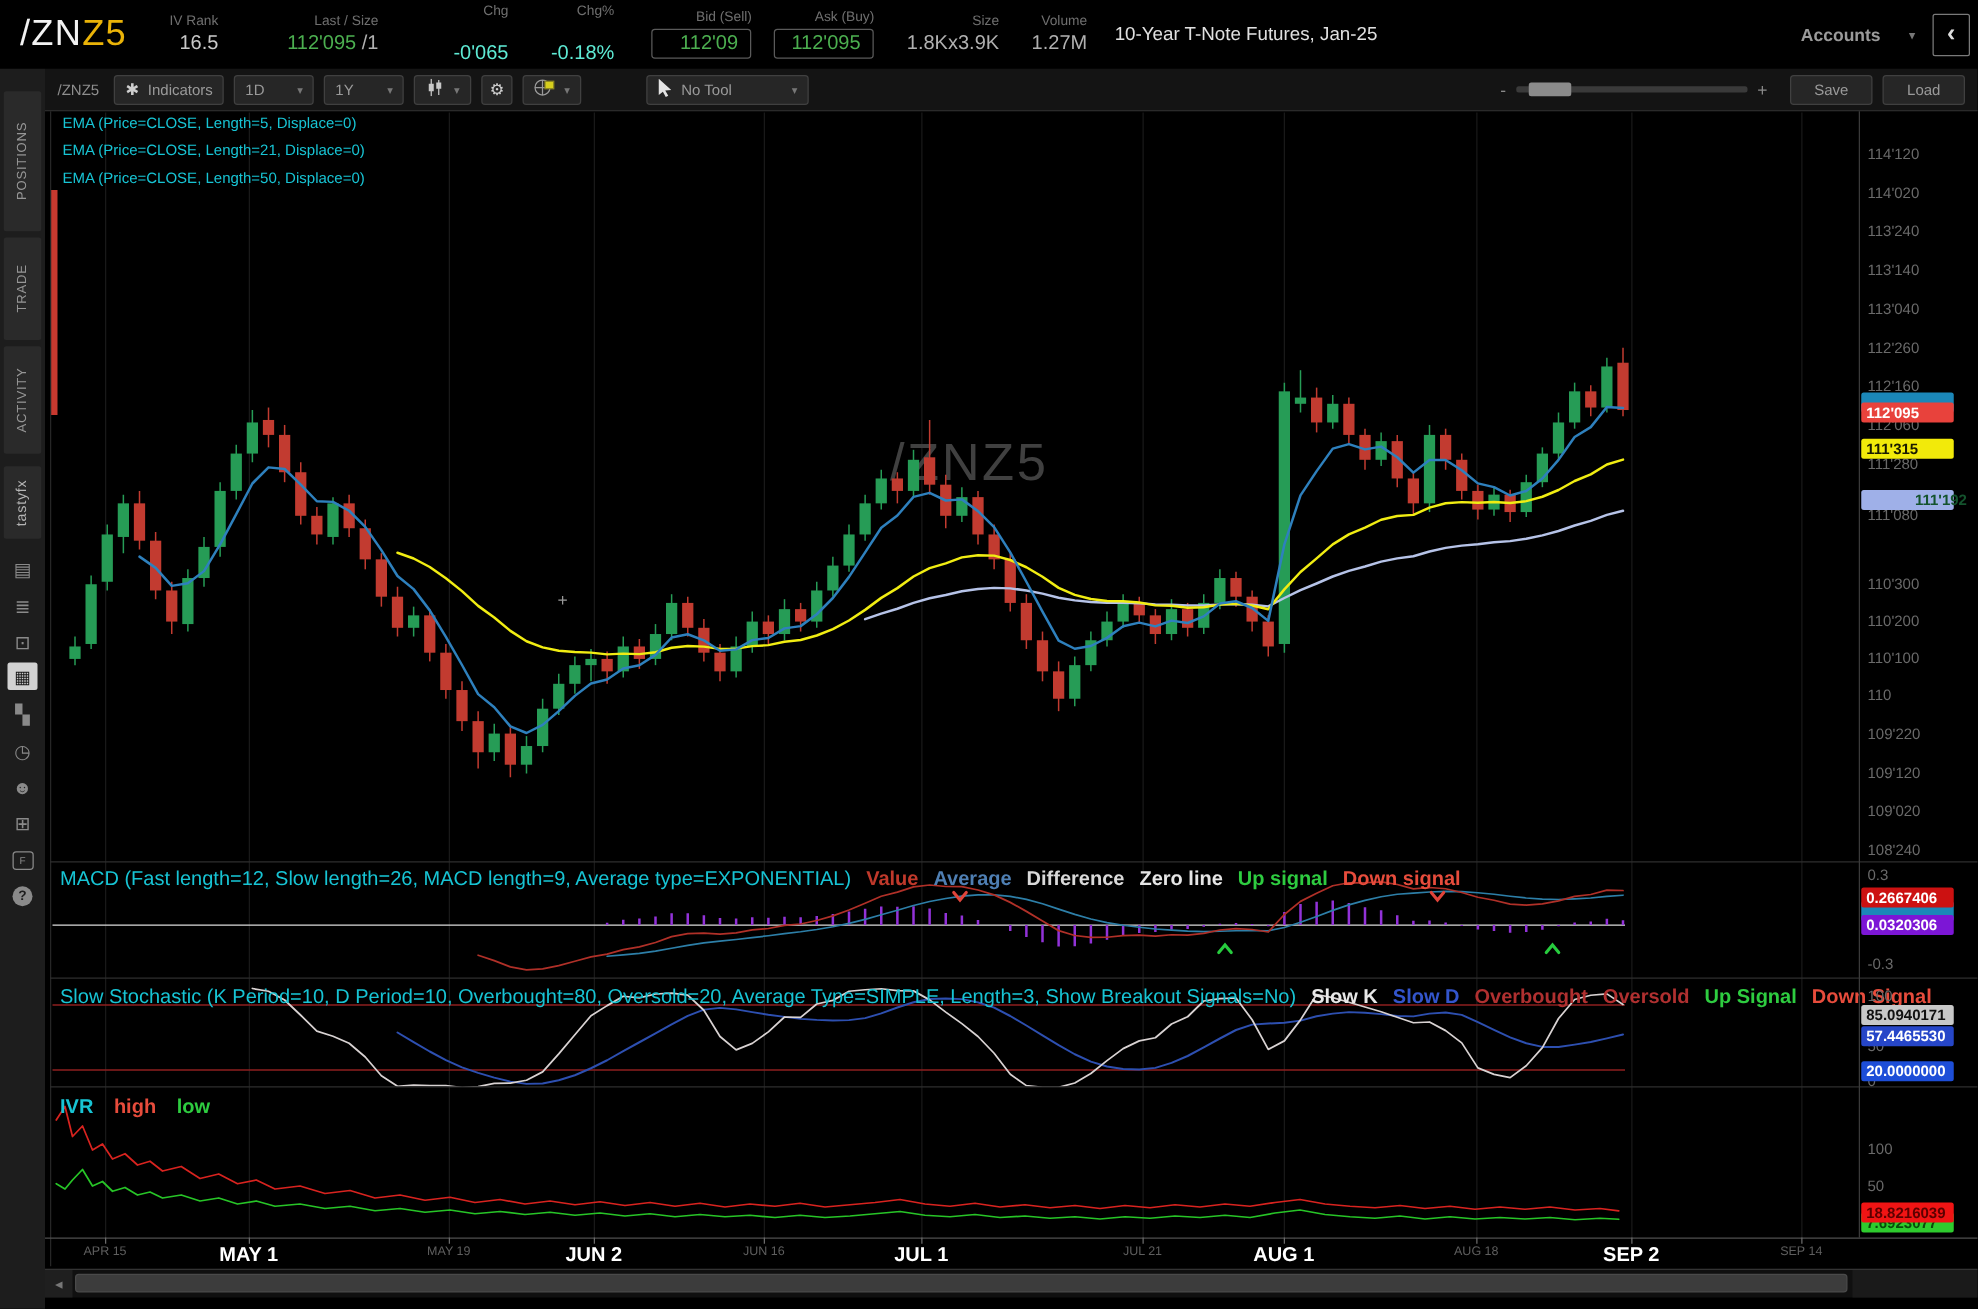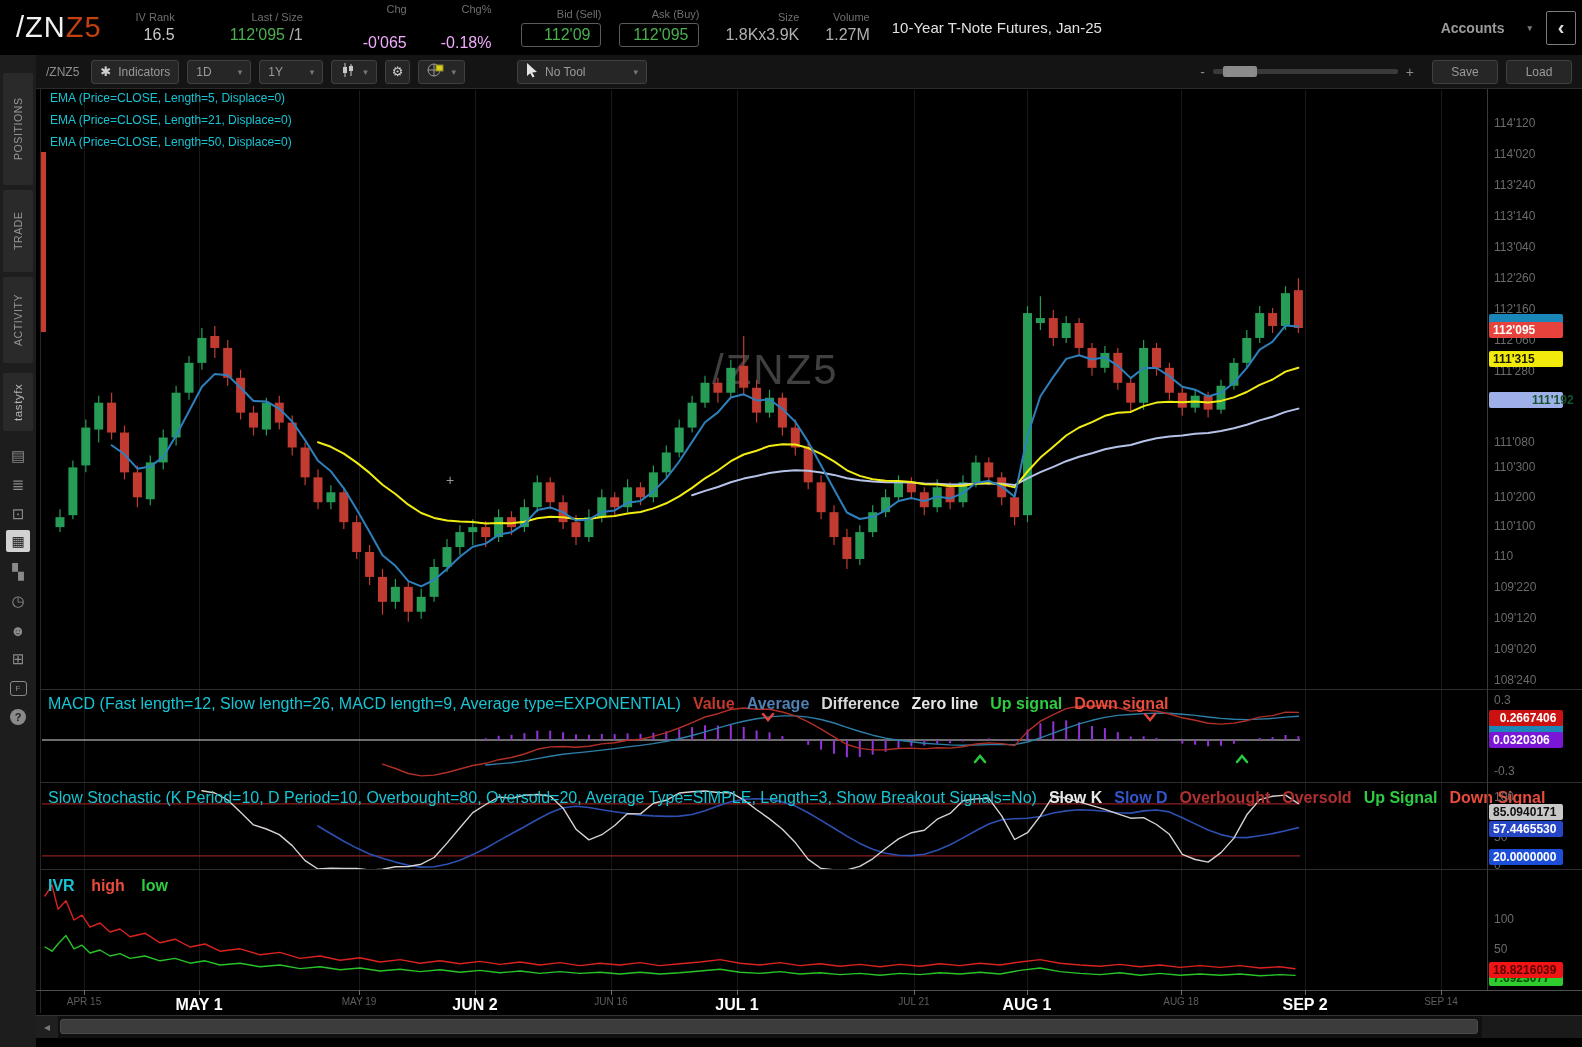--- a/index.html
+++ b/index.html
@@ -1,25 +1,25 @@
 <!DOCTYPE html>
 <html><head>
 <meta charset="utf-8">
 <style>
   html,body{margin:0;padding:0;background:#000;width:1582px;height:1047px;overflow:hidden;
     font-family:"Liberation Sans", sans-serif;}
   #app{position:absolute;left:0;top:0;width:1582px;height:1047px;background:#000;}
   
   #hdr{position:absolute;left:0;top:0;width:1582px;height:55px;background:#000;display:flex;align-items:center;}
   .sym{margin-left:16px;font-size:29px;letter-spacing:1px;}
-  .sym .root{color:#f2f2f2;} .sym .suf{color:#c2410c;}
+  .sym .root{color:#f2f2f2;} .sym .suf{color:#eab308;}
   .hcol{display:flex;flex-direction:column;align-items:flex-end;}
   .hlab{font-size:11px;color:#6f6f6f;margin-bottom:3px;white-space:nowrap;}
   .hval{font-size:16px;color:#c8c8c8;white-space:nowrap;}
-  .green{color:#4caf50;} .red{color:#f0abfc;margin-top:16px;} .ltgray{color:#b0b0b0;}
+  .green{color:#4caf50;} .red{color:#5eead4;margin-top:16px;} .ltgray{color:#b0b0b0;}
   .qbox{border:1px solid #5a5a5a;border-radius:3px;padding:2px 10px;font-size:16px;color:#4caf50;min-width:58px;text-align:right;}
   .desc{font-size:15px;color:#e0e0e0;margin-left:22px;white-space:nowrap;}
   .accounts{margin-left:auto;display:flex;align-items:center;color:#9a9a9a;font-size:14px;font-weight:bold;gap:23px;}
   .collapse{width:28px;height:32px;border:1px solid #7a7a7a;border-radius:2px;margin:0 6px 0 14px;
     display:flex;align-items:center;justify-content:center;color:#dedede;font-size:20px;font-weight:bold;}
   
   #tbar{position:absolute;left:36px;top:55px;width:1546px;height:34px;background:#141414;
     border-bottom:1px solid #2a2a2a;display:flex;align-items:center;gap:8px;padding-left:10px;box-sizing:border-box;}
   .tsym{color:#8e8e8e;font-size:12px;margin-right:4px;}
   .tbtn{height:24px;background:#262626;border:1px solid #404040;border-radius:3px;color:#9a9a9a;
@@ -566,42 +566,42 @@
   <div id="price-axis">
       <div class="tick" style="top: 116px;">114'120</div>
       <div class="tick" style="top: 147px;">114'020</div>
       <div class="tick" style="top: 178px;">113'240</div>
       <div class="tick" style="top: 209px;">113'140</div>
       <div class="tick" style="top: 240px;">113'040</div>
       <div class="tick" style="top: 271px;">112'260</div>
       <div class="tick" style="top: 302px;">112'160</div>
       <div class="tick" style="top: 333px;">112'060</div>
       <div class="tick" style="top: 364px;">111'280</div>
-      <div class="tick" style="top: 435px;">111'080</div>
+      <div class="tick" style="top: 405px;">111'080</div>
       <div class="tick" style="top: 460px;">110'300</div>
       <div class="tick" style="top: 490px;">110'200</div>
       <div class="tick" style="top: 519px;">110'100</div>
       <div class="tick" style="top: 549px;">110</div>
       <div class="tick" style="top: 580px;">109'220</div>
       <div class="tick" style="top: 611px;">109'120</div>
       <div class="tick" style="top: 642px;">109'020</div>
       <div class="tick" style="top: 673px;">108'240</div>
       <div class="tick" style="top: 693px;">0.3</div>
       <div class="tick" style="top: 764px;">-0.3</div>
       <div class="tick" style="top: 790px;">100</div>
       <div class="tick" style="top: 830px;">50</div>
       <div class="tick" style="top: 858px;">0</div>
       <div class="tick" style="top: 912px;">100</div>
       <div class="tick" style="top: 942px;">50</div>
       <div class="marker" style="top: 314px; background: rgb(27, 135, 184); color: rgb(255, 255, 255);"></div>
       <div class="marker" style="top: 322px; background: rgb(232, 66, 60); color: rgb(255, 255, 255);">112'095</div>
       <div class="marker" style="top: 351px; background: rgb(242, 234, 10); color: rgb(26, 26, 0);">111'315</div>
       <div class="marker" style="top: 392px; background: rgb(159, 176, 232); color: #14532d; padding-left: 43px;">111'192</div>
       <div class="marker" style="top: 721px; background: rgb(27, 135, 184); color: rgb(255, 255, 255);"></div>
-      <div class="marker" style="top: 710px; background: rgb(204, 17, 17); color: rgb(255, 255, 255); text-align: center;">0.2667406</div>
+      <div class="marker" style="top: 710px; background: rgb(204, 17, 17); color: rgb(255, 255, 255);">0.2667406</div>
       <div class="marker" style="top: 732px; background: rgb(124, 22, 214); color: rgb(255, 255, 255);">0.0320306</div>
       <div class="marker" style="top: 804px; background: rgb(200, 200, 200); color: rgb(17, 17, 17);">85.0940171</div>
       <div class="marker" style="top: 821px; background: rgb(38, 70, 200); color: rgb(255, 255, 255);">57.4465530</div>
       <div class="marker" style="top: 849px; background: #1d4ed8; color: rgb(255, 255, 255);">20.0000000</div>
       <div class="marker" style="top: 970px; background: rgb(46, 204, 46); color: rgb(10, 77, 10);">7.6923077</div>
       <div class="marker" style="top: 962px; background: rgb(240, 20, 20); color: rgb(92, 0, 0);">18.8216039</div>
     </div>
 
   <div id="taxline"></div>
   <div id="time-axis">

